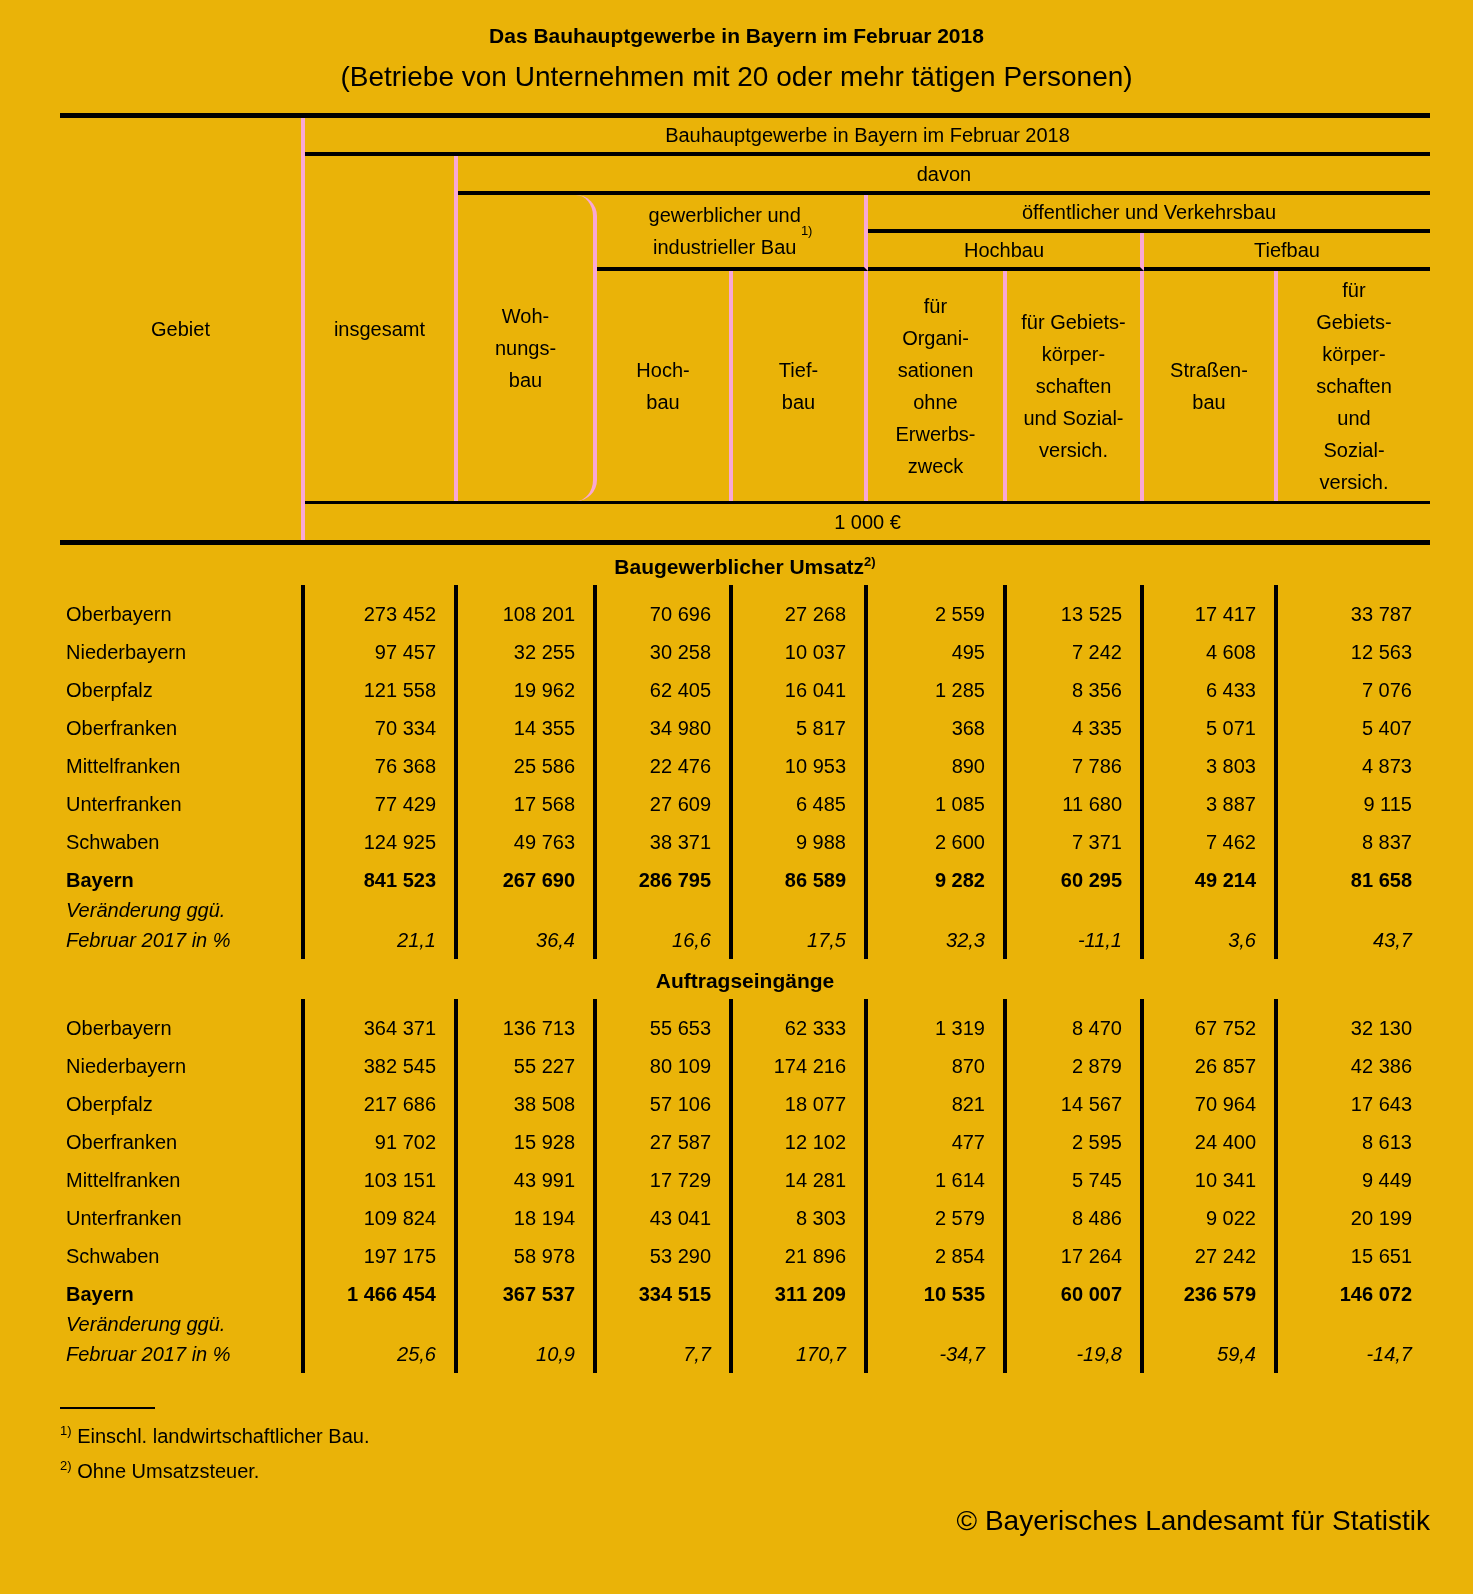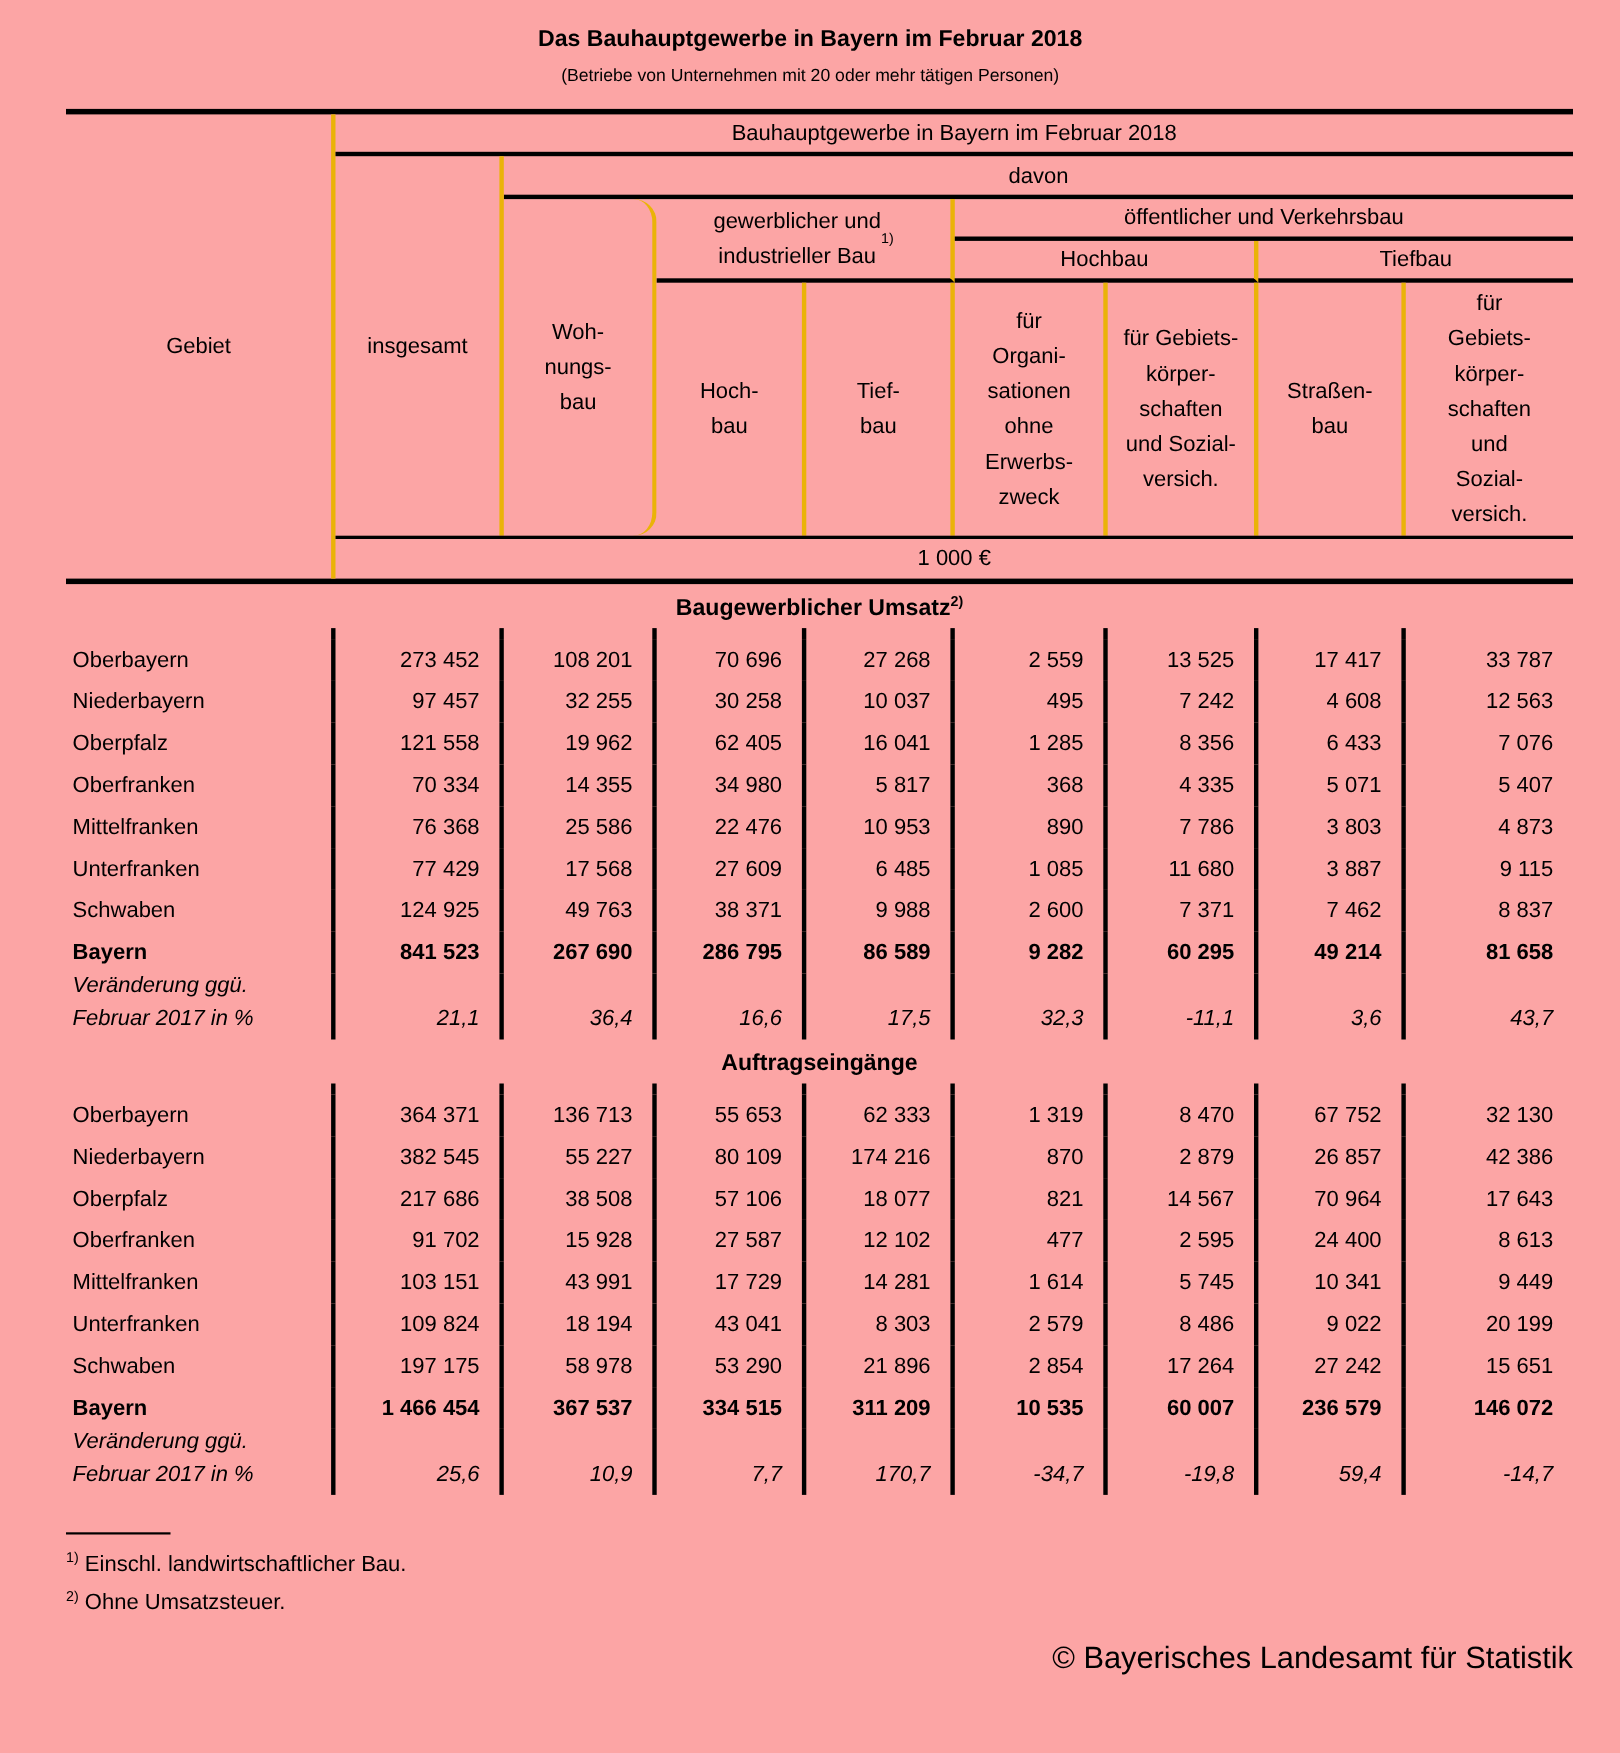--- a/index.html
+++ b/index.html
@@ -1,34 +1,34 @@
 <!DOCTYPE html>
 <html lang="de"><head>
 <meta charset="utf-8">
 <style>
   html, body { margin: 0; padding: 0; background: #ffffff; }
   .page {
     position: relative;
     width: 1473px;
     height: 1594px;
-    background: #fca5a5;
+    background: #eab308;
     color: #000;
     font-family: "Liberation Sans", "DejaVu Sans", sans-serif;
     overflow: hidden;
   }
   .doc-title {
     padding-top: 24px;
     text-align: center;
     font-size: 21px;
     font-weight: bold;
   }
   .doc-subtitle {
     margin-top: 13px;
     text-align: center;
-    font-size: 16px;
+    font-size: 28px;
   }
   .table-area { margin-left: 60px; width: 1370px; }
 
   
   .thead {
     margin-top: 20px;
     display: grid;
     grid-template-columns: 245px 153px 139px 136px 135px 139px 137px 134px 152px;
     grid-template-rows: 38px 39px 38px 38px 230px 39px;
     border-top: 5px solid #000;
@@ -38,21 +38,21 @@
   .hcell {
     display: flex;
     align-items: center;
     justify-content: center;
     text-align: center;
     font-size: 20px;
     line-height: 1.6;
     white-space: pre-line;
     box-sizing: border-box;
   }
-  .br { border-right: 4px solid #eab308; }
+  .br { border-right: 4px solid #f9a8d4; }
   .bb { border-bottom: 4px solid #000; }
   .h-gebiet      { grid-row: 1 / 7; grid-column: 1 / 2; }
   .h-span-title  { grid-row: 1 / 2; grid-column: 2 / 10; }
   .h-insgesamt   { grid-row: 2 / 6; grid-column: 2 / 3; }
   .h-davon       { grid-row: 2 / 3; grid-column: 3 / 10; }
   .h-wohnungsbau { grid-row: 3 / 6; grid-column: 3 / 4; border-radius: 21px; }
   .h-gew-group   { grid-row: 3 / 5; grid-column: 4 / 6; }
   .h-oeff-group  { grid-row: 3 / 4; grid-column: 6 / 10; }
   .h-hoch-group  { grid-row: 4 / 5; grid-column: 6 / 8; }
   .h-tief-group  { grid-row: 4 / 5; grid-column: 8 / 10; }

